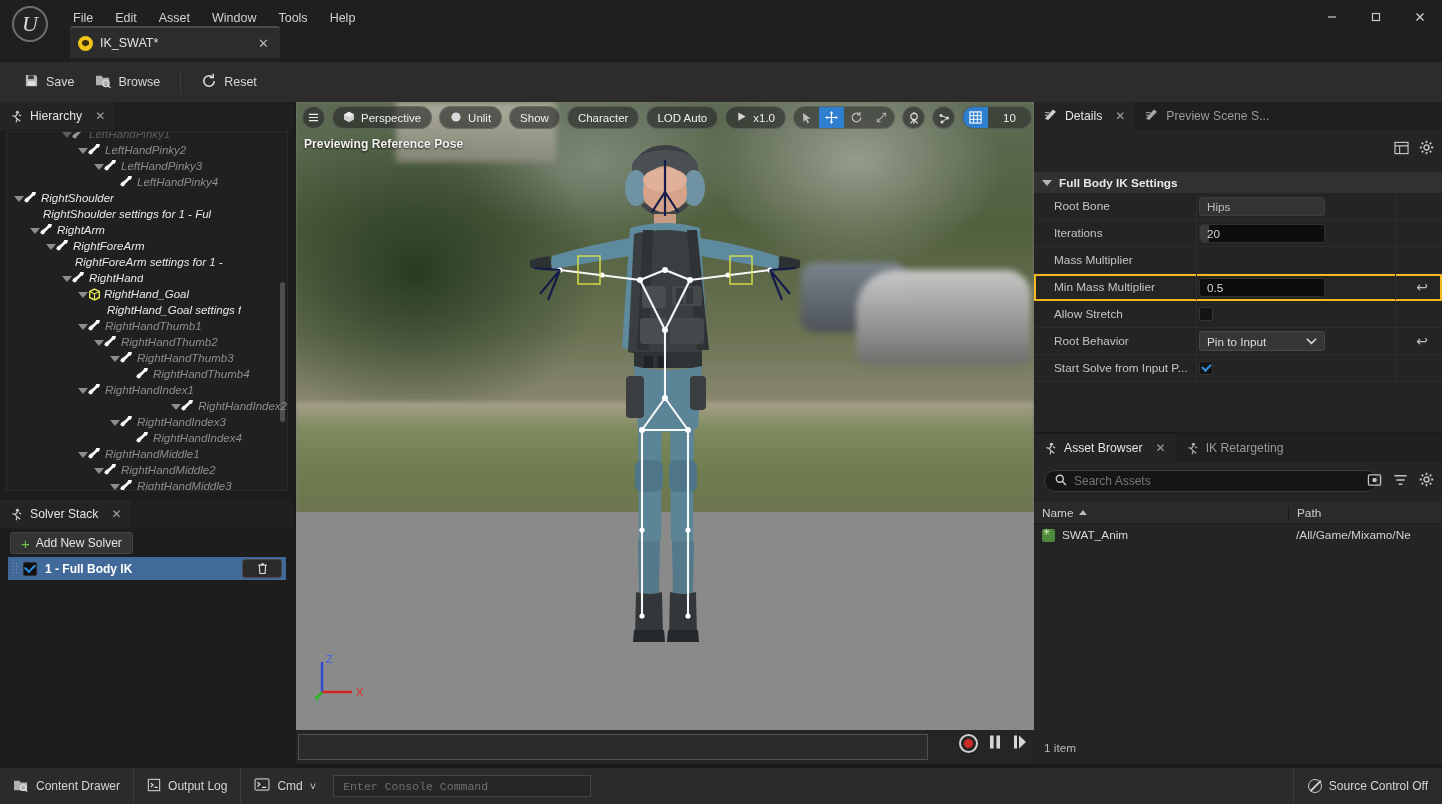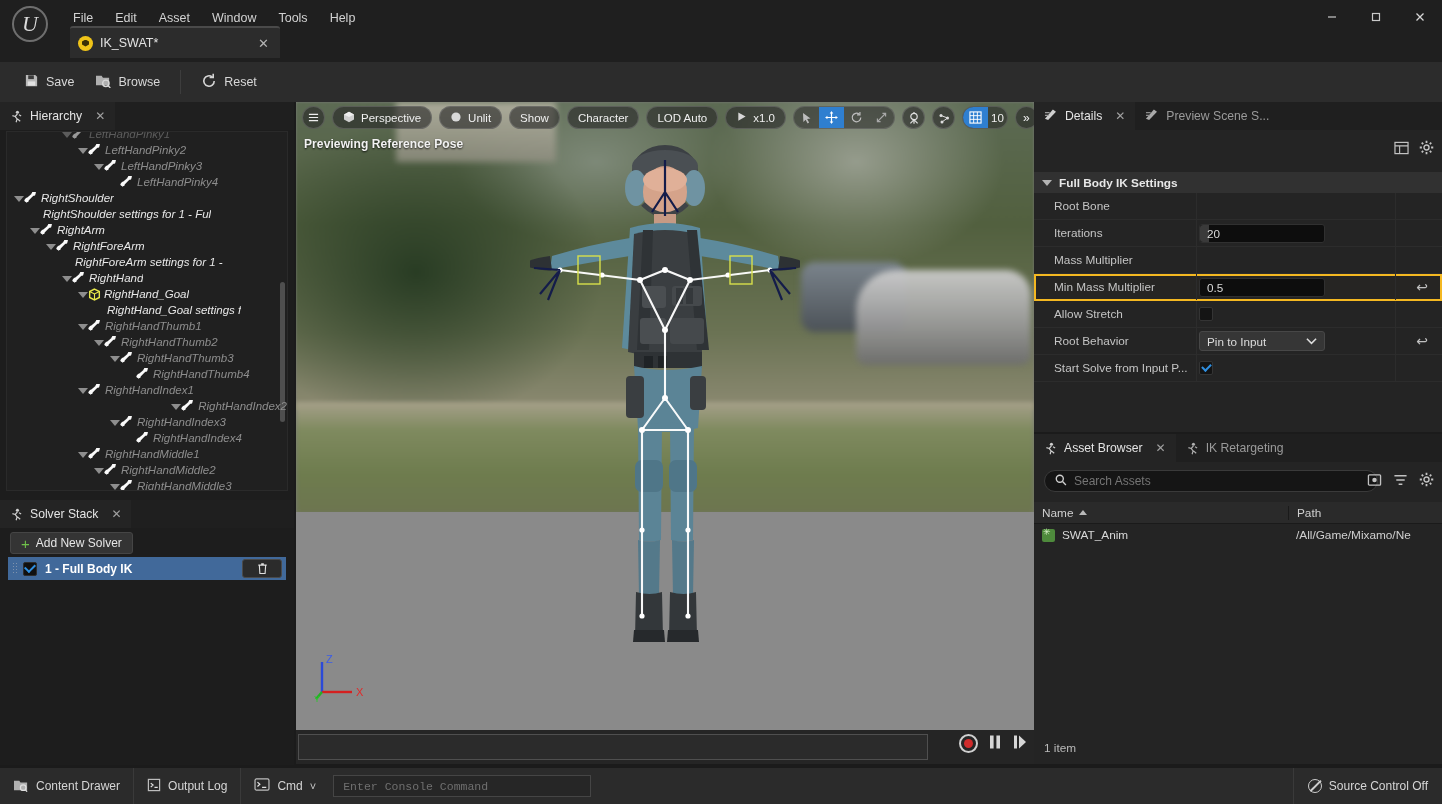--- a/index.html
+++ b/index.html
@@ -115,21 +115,21 @@
   
   .vp-tb { position:absolute; left:6px; top:4px; display:flex; align-items:center; gap:7px; }
   .pill { height:23px; display:flex; align-items:center; gap:6px; padding:0 10px; border-radius:12px;
           background:rgba(38,38,38,.62); border:1px solid rgba(150,150,150,.35); color:#efefef;
           font-size:11.5px; white-space:nowrap; }
   .pill.round { width:23px; padding:0; justify-content:center; }
   .grp { height:23px; display:flex; align-items:center; border-radius:12px;
          background:rgba(38,38,38,.55); border:1px solid rgba(150,150,150,.3); overflow:hidden; }
   .gb { width:25px; height:23px; display:flex; align-items:center; justify-content:center; color:#e3e3e3; }
   .gb.sel { background:#2f7fd0; }
-  .gridnum { padding:0 3px; color:#efefef; font-size:11.5px; }
+  .gridnum { padding:0 15px; color:#efefef; font-size:11.5px; }
 
   
   .gizmo { position:absolute; left:18px; bottom:28px; width:56px; height:50px; }
 
   
   .char { position:absolute; left:50%; top:28px; transform:translateX(-50%); width:270px; height:600px; }
 
   
   #vpbottom { left:296px; top:730px; width:738px; height:34px; background:#252525; }
   .cmdbox { position:absolute; left:2px; top:4px; width:630px; height:26px; background:#2b2b2b;
@@ -788,20 +788,23 @@
     <div class="cat-row">
       <span class="tri"></span>
       <span class="ct">Full Body IK Settings</span>
     </div>
 
     <div id="prop-list">
         <div class="prop" style="top: 91px;">
           <span class="pname">Root Bone</span>
           <span class="vsep"></span>
           <span class="rsep"></span>
+          <span class="pval">
+            <span class="field ro">Hips</span>
+          </span>
         </div>
         <div class="prop" style="top: 118px;">
           <span class="pname">Iterations</span>
           <span class="vsep"></span>
           <span class="rsep"></span>
           <span class="pval">
             <span class="field spin">
               <span>20</span>
             </span>
           </span>

